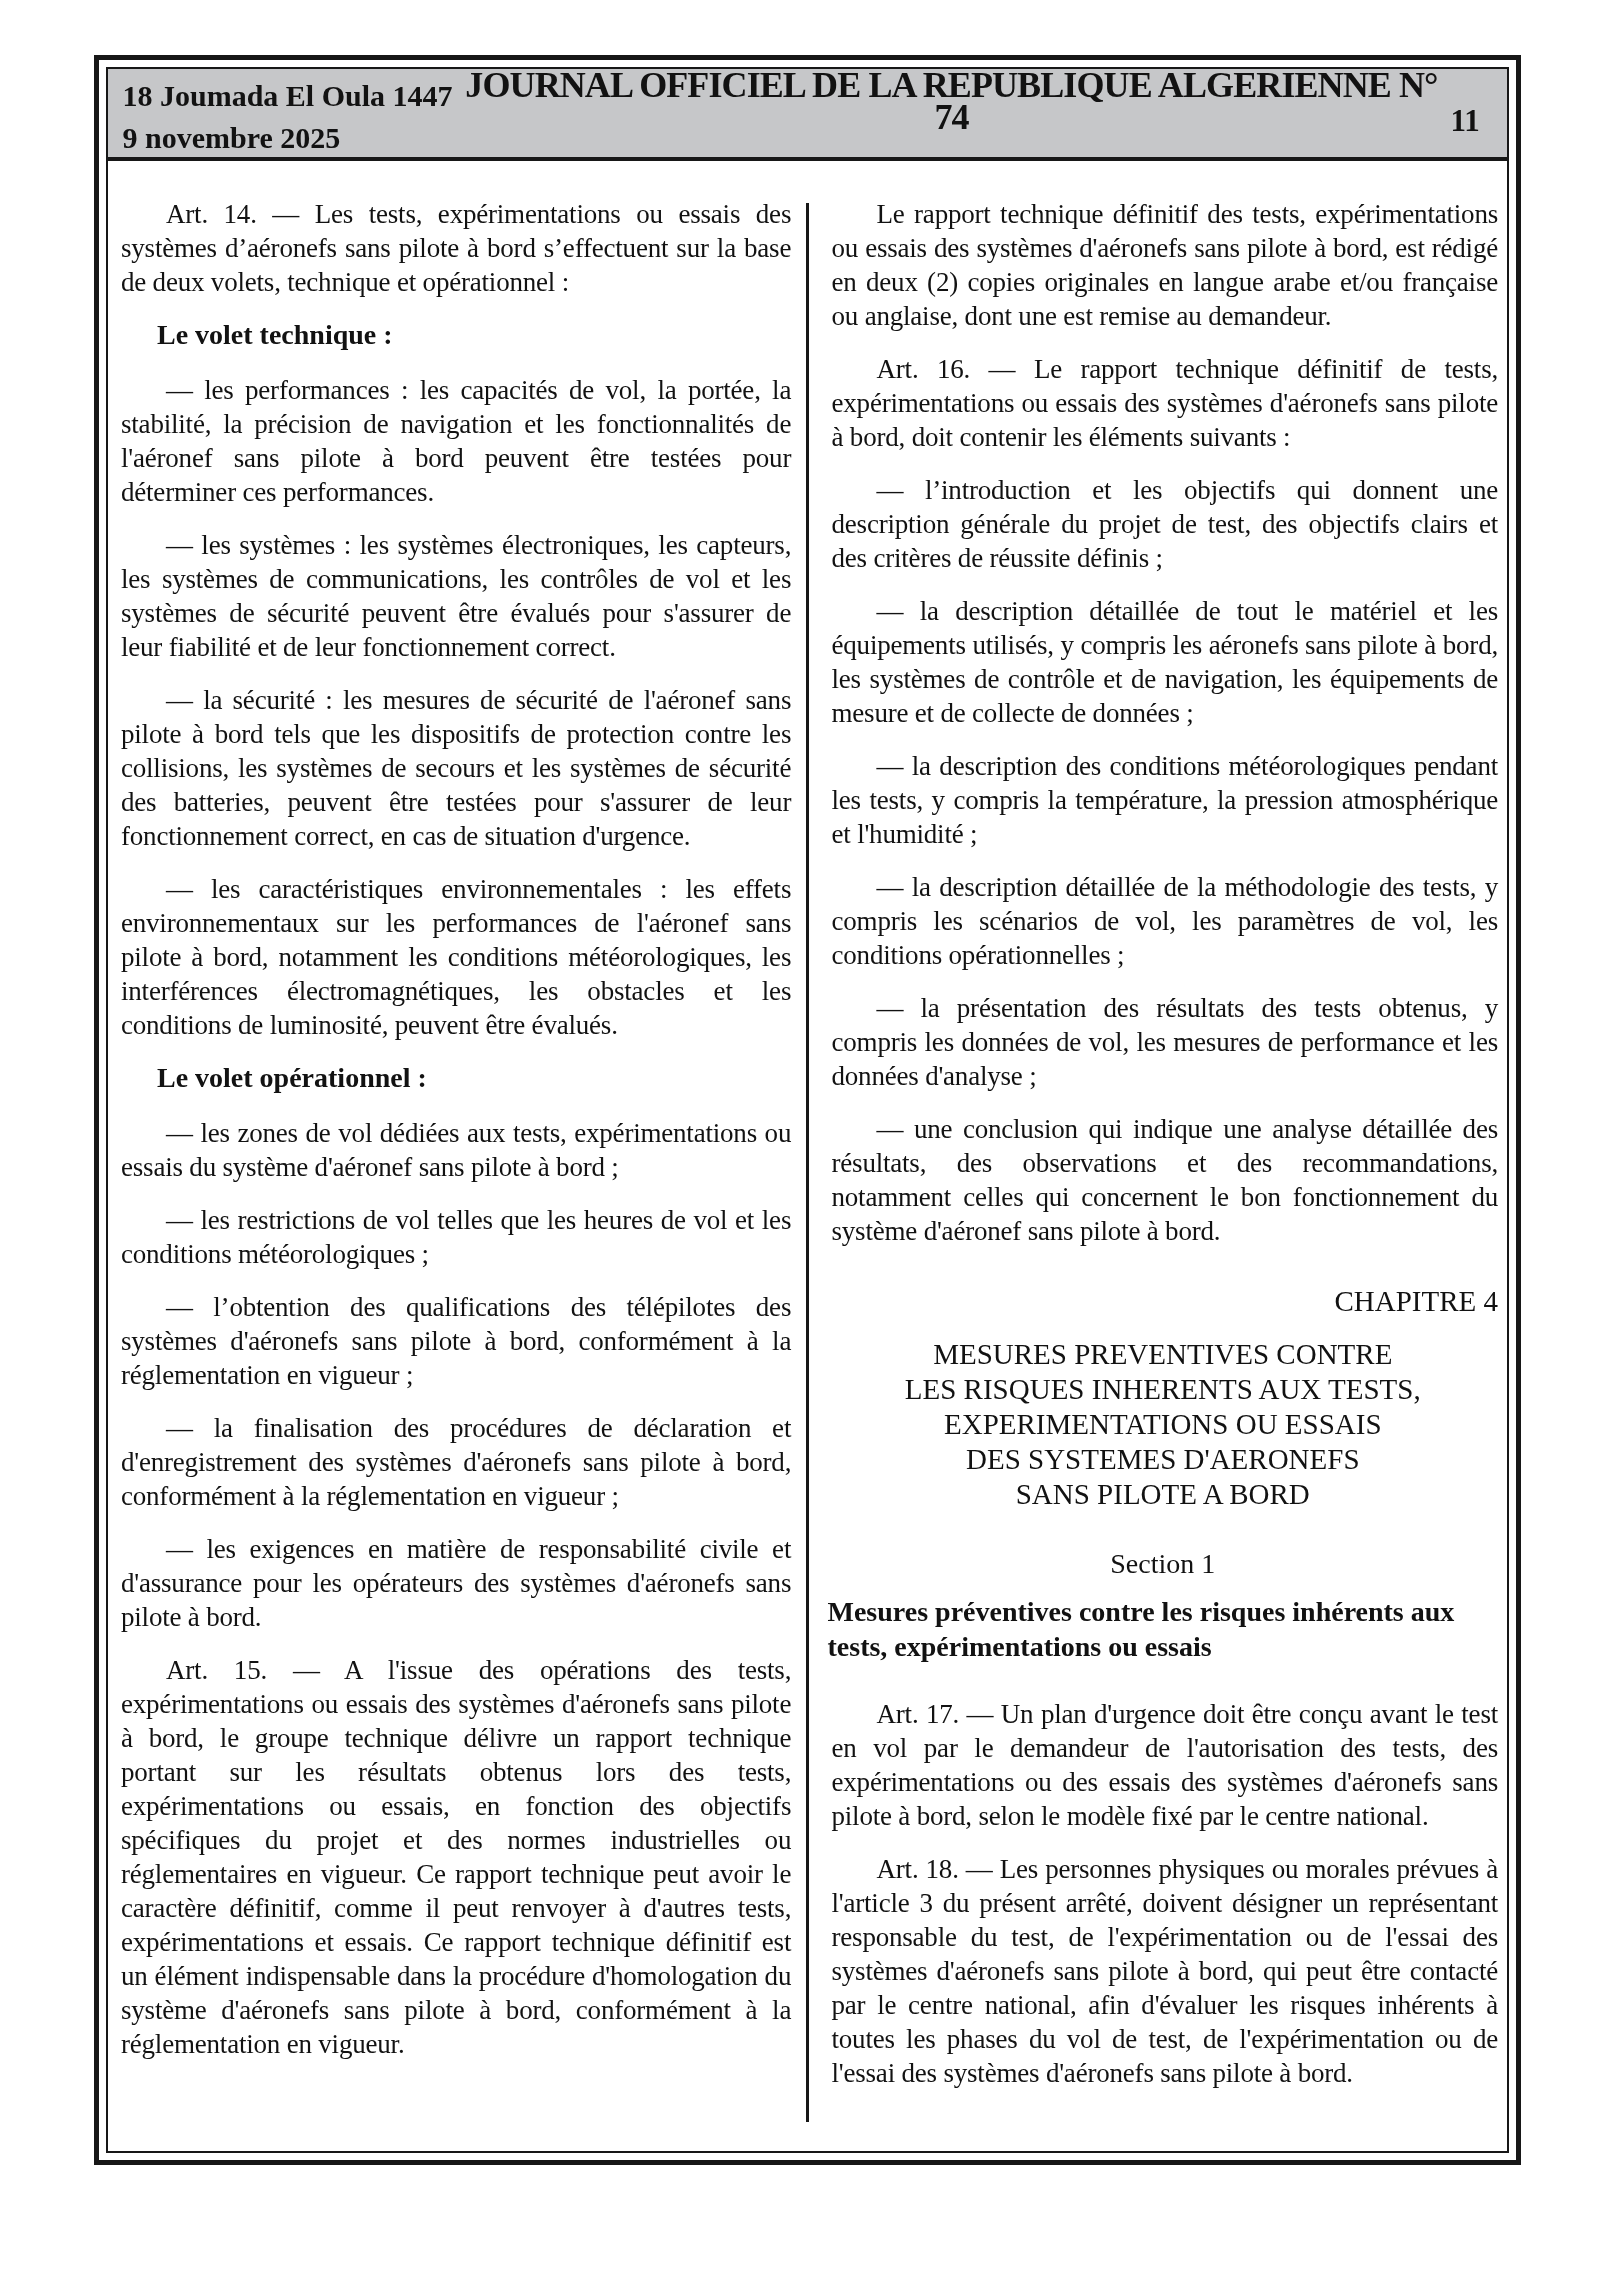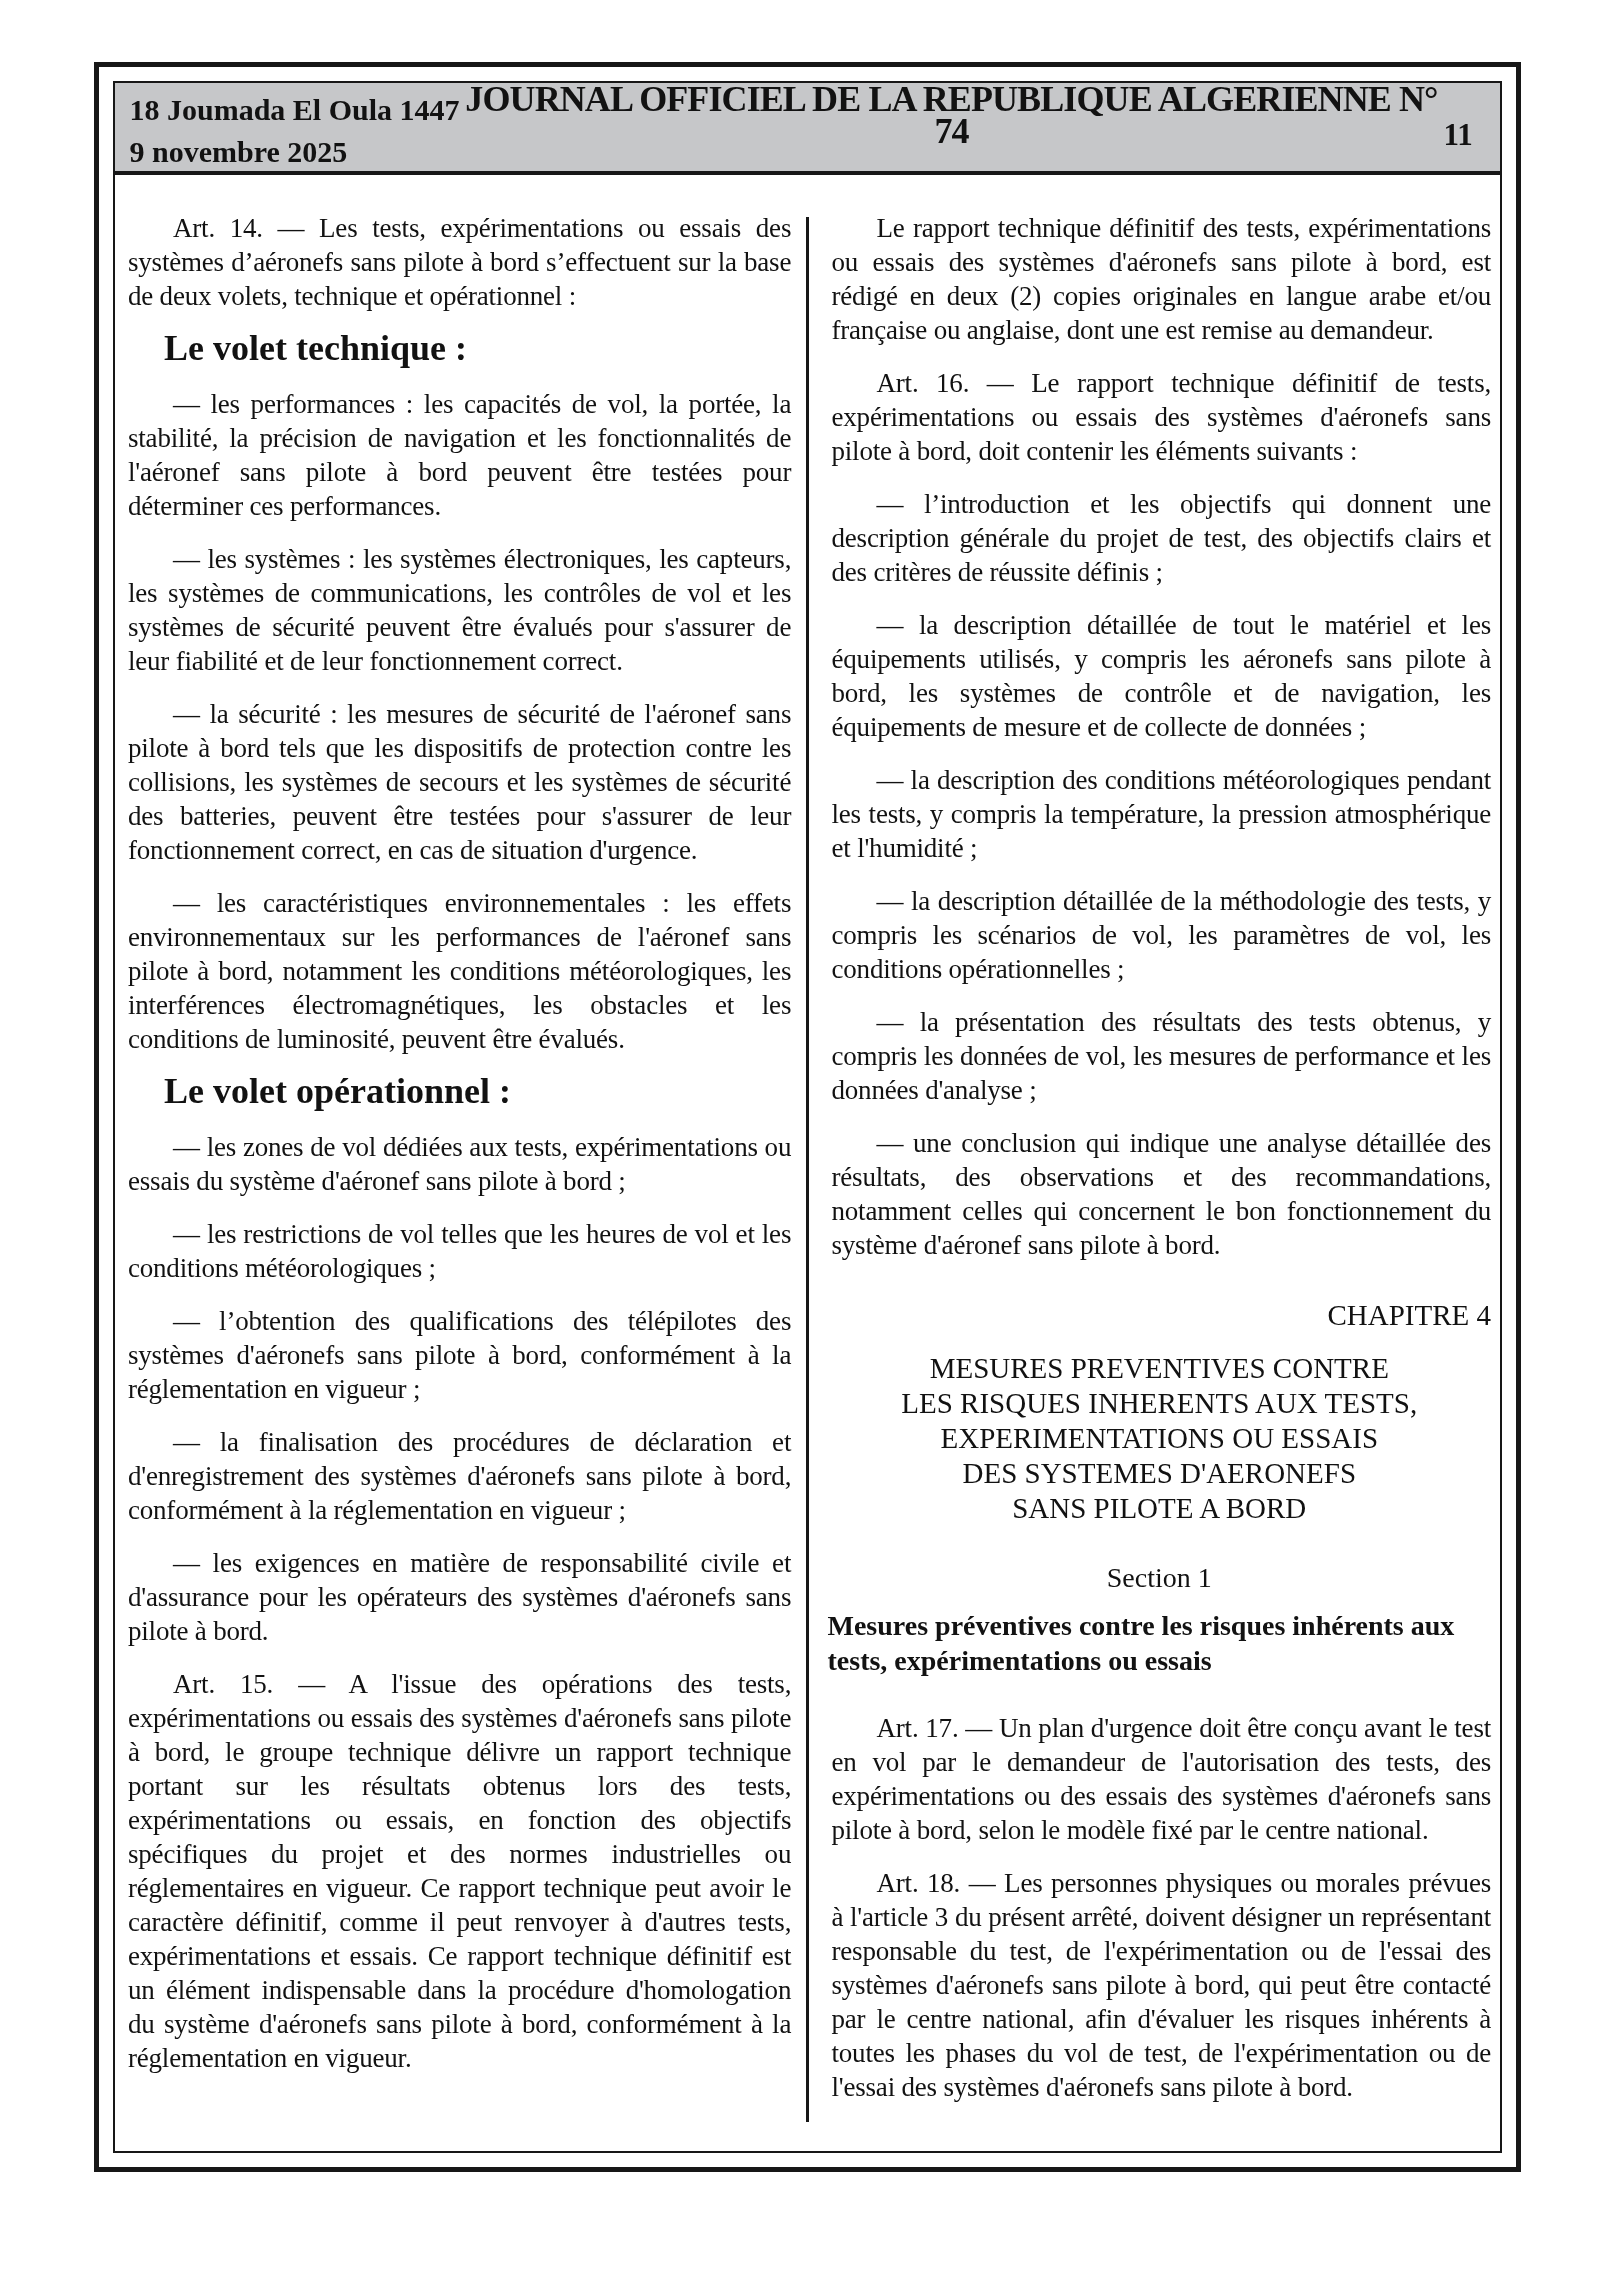--- a/index.html
+++ b/index.html
@@ -5,24 +5,24 @@
   html,body { margin:0; padding:0; background:#ffffff; }
   .page {
     position:relative;
     width:1615px; height:2285px;
     background:#ffffff;
     font-family:"Liberation Serif","DejaVu Serif",serif;
     color:#121212;
     overflow:hidden;
   }
   .frame {
-    position:absolute; left:94px; top:62px;
+    position:absolute; left:94px; top:55px;
     width:1427px; height:2110px;
     border:5.4px solid #171717;
-    padding:14px;
+    padding:7px;
     box-sizing:border-box;
   }
   .frame-inner {
     height:100%;
     border:2.7px solid #171717;
     box-sizing:border-box;
     display:flex; flex-direction:column;
     overflow:hidden;
   }
   .masthead {
@@ -64,21 +64,21 @@
   .col-left  { padding:0 16.3px 0 3.6px; }
   .col-right { padding:0 3.6px 0 20px; }
   .para {
     margin:0 0 19px 4px;
     font-size:27px; line-height:34px;
     text-align:justify; text-indent:45px;
     letter-spacing:-0.2px;
   }
   .head {
     margin:14.5px 0 22px 0;
-    font-weight:700; font-size:36px; line-height:33px;
+    font-weight:700; font-size:28px; line-height:33px;
     text-indent:40px;
   }
   .chapter-num {
     margin:36px 0 18px 0;
     font-size:29px; line-height:35px;
     text-align:right; text-indent:0;
   }
   .chapter-title {
     margin:0 0 34px 0;
     font-weight:400; font-size:29px; line-height:35px;

